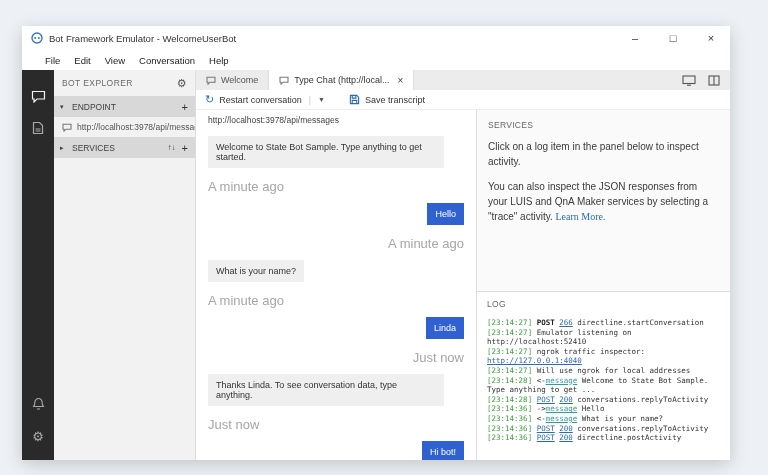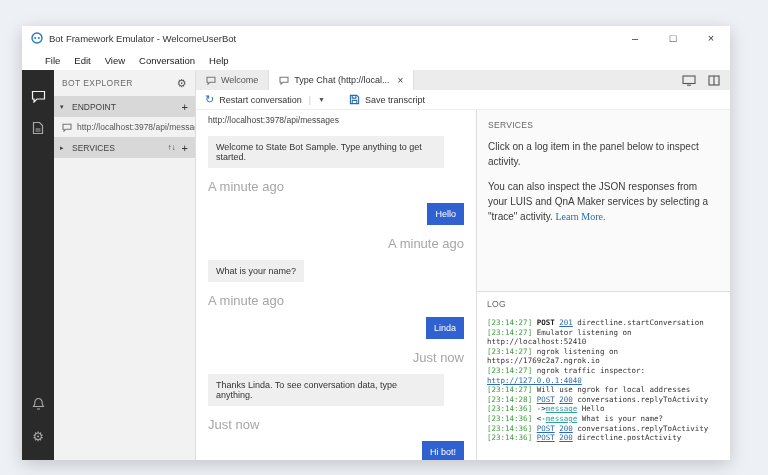--- a/index.html
+++ b/index.html
@@ -273,25 +273,25 @@
             <div class="panel-title">SERVICES</div>
             <p>Click on a log item in the panel below to inspect activity.</p>
             <p>
               <span>You can also inspect the JSON responses from your LUIS and QnA Maker services by selecting a "trace" activity.</span>
               <a class="learn-link">Learn More.</a>
             </p>
           </div>
           <div class="log">
             <div class="panel-title">LOG</div>
             <div class="log-lines" id="log-lines">
-                <div><span class="seg-ts">[23:14:27]</span> <span class="seg-b">POST</span> <span class="seg-l">201</span> <span>directline.startConversation</span></div>
+                <div><span class="seg-ts">[23:14:27]</span> <span class="seg-b">POST</span> <span class="seg-l">266</span> <span>directline.startConversation</span></div>
                 <div><span class="seg-ts">[23:14:27]</span> <span>Emulator listening on http://localhost:52410</span></div>
-                <div><span class="seg-ts">[23:14:27]</span> <span>ngrok listening on https://1769c2a7.ngrok.io</span></div>
                 <div><span class="seg-ts">[23:14:27]</span> <span>ngrok traffic inspector:</span> <span class="seg-l">http://127.0.0.1:4040</span></div>
                 <div><span class="seg-ts">[23:14:27]</span> <span>Will use ngrok for local addresses</span></div>
+                <div><span class="seg-ts">[23:14:28]</span> <span>&lt;-</span><span class="seg-m">message</span> <span>Welcome to State Bot Sample. Type anything to get ...</span></div>
                 <div><span class="seg-ts">[23:14:28]</span> <span class="seg-l">POST</span> <span class="seg-l">200</span> <span>conversations.replyToActivity</span></div>
                 <div><span class="seg-ts">[23:14:36]</span> <span>-&gt;</span><span class="seg-m">message</span> <span>Hello</span></div>
                 <div><span class="seg-ts">[23:14:36]</span> <span>&lt;-</span><span class="seg-m">message</span> <span>What is your name?</span></div>
                 <div><span class="seg-ts">[23:14:36]</span> <span class="seg-l">POST</span> <span class="seg-l">200</span> <span>conversations.replyToActivity</span></div>
                 <div><span class="seg-ts">[23:14:36]</span> <span class="seg-l">POST</span> <span class="seg-l">200</span> <span>directline.postActivity</span></div>
               </div>
           </div>
         </div>
       </div>
     </div>

